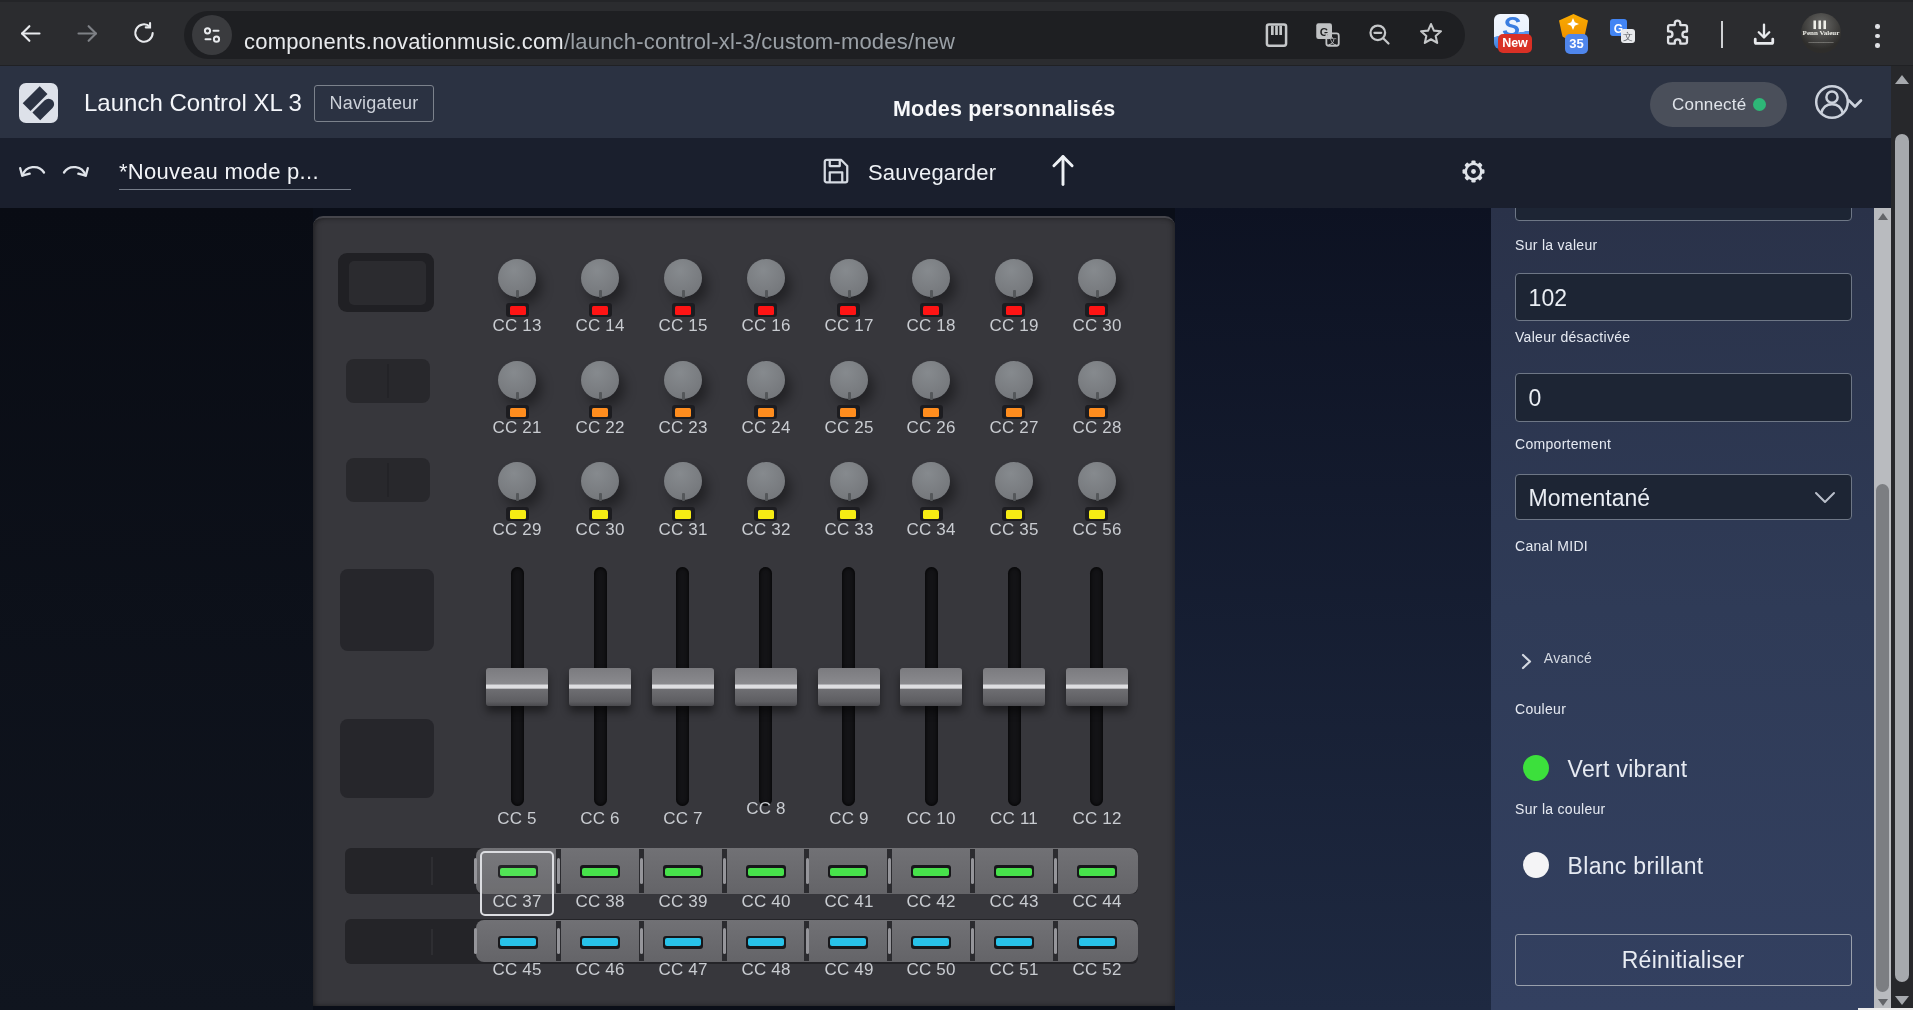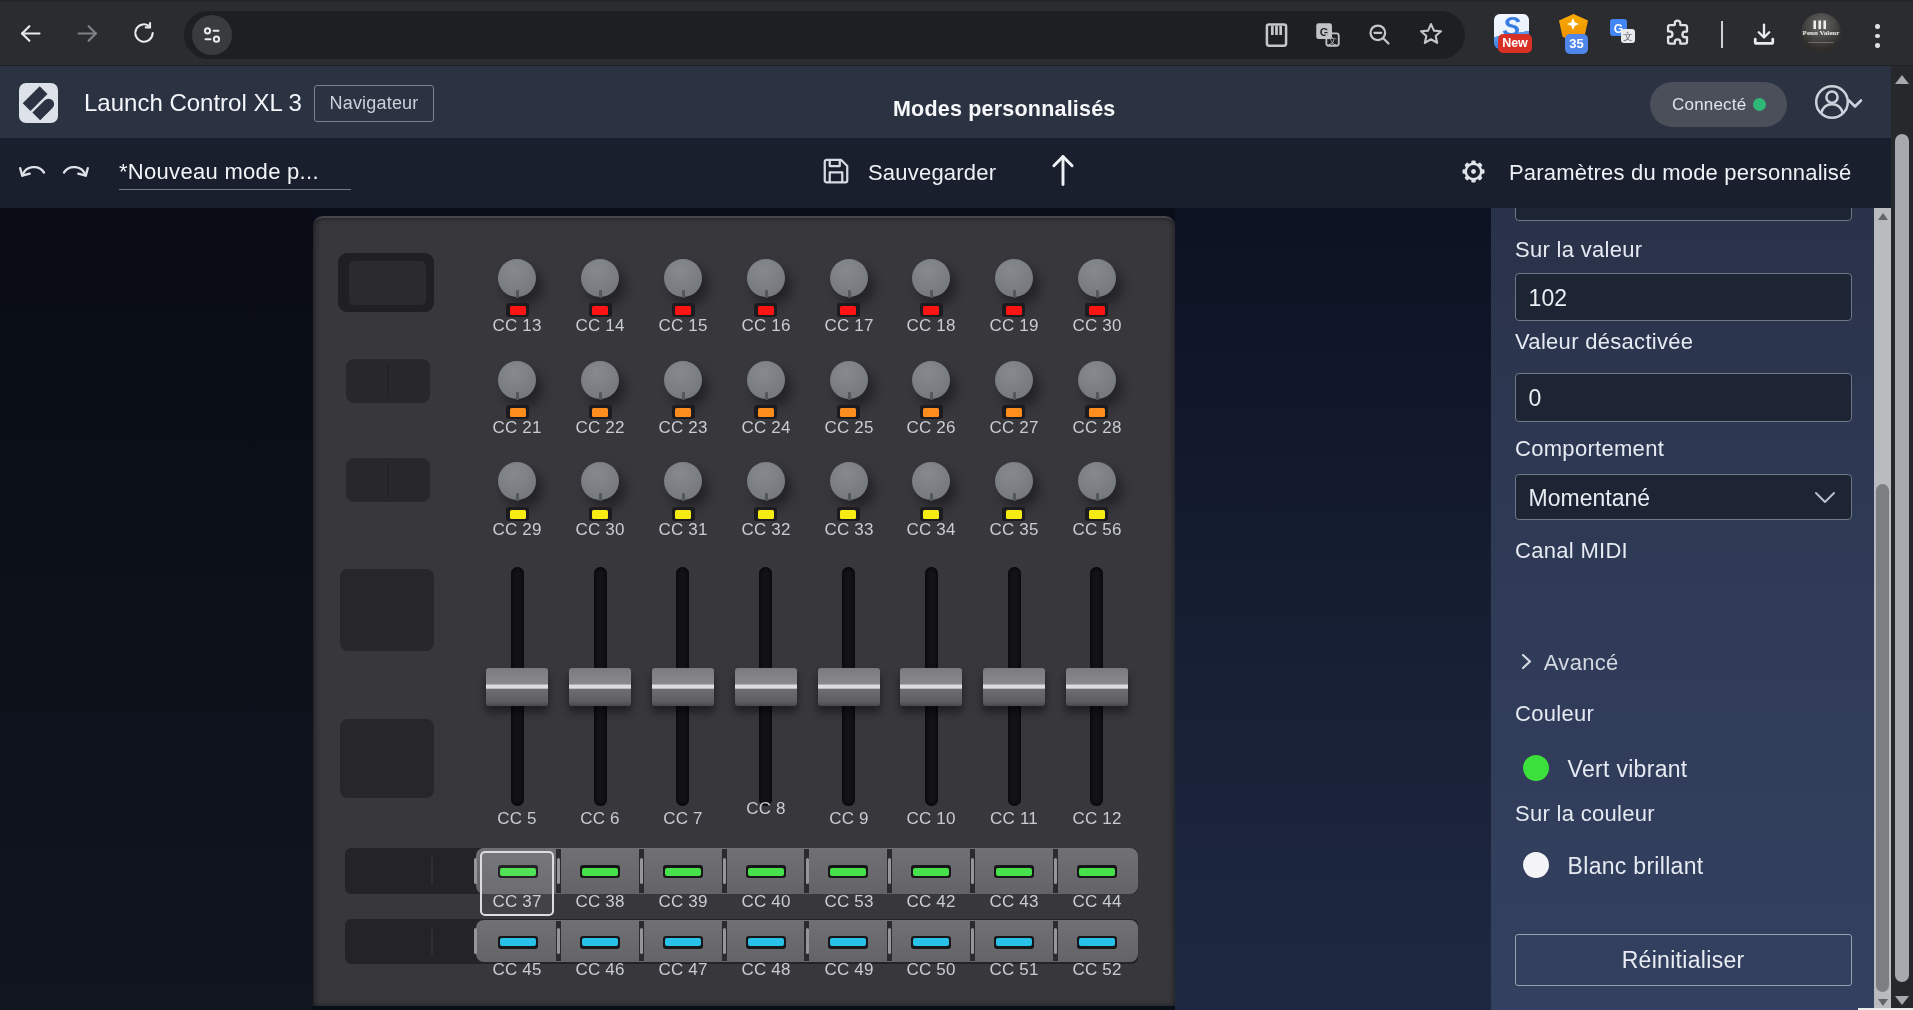--- a/index.html
+++ b/index.html
@@ -46,21 +46,21 @@
 .fcap{position:absolute;top:460px;width:62px;height:38px;border-radius:3px;background:linear-gradient(#7b7b7f 0%,#8a8a8e 42%,#dedee1 45%,#dedee1 53%,#6e6e72 56%,#5e5e62 88%,#4a4a4e 100%);box-shadow:0 6px 9px rgba(0,0,0,.45)}
 .bband{position:absolute;left:345px;width:793px;background:#242428;border-radius:6px}
 .strip{position:absolute;left:476px;width:662px;background:linear-gradient(#717175,#646468);border-radius:8px}
 .bgap{position:absolute;width:5px;background:#2b2b2f}
 .ridge{position:absolute;width:3px;height:26px;background:#95959a;border-radius:2px}
 .bledslot{position:absolute;width:40px;height:13px;background:#17171a;border-radius:3px}
 .bled{position:absolute;width:36px;height:8px;border-radius:2px}
 #selbox{position:absolute;left:480px;top:643px;width:74px;height:65px;border:2px solid #dcdde1;border-radius:5px;background:rgba(255,255,255,0.06)}
 
 #sidebar{position:absolute;left:1491px;top:0;width:383px;height:802px;background:linear-gradient(#2a3249,#2f3b57 50%,#334060 100%);overflow:hidden}
-.sblabel{position:absolute;left:24px;font-size:22px;color:#e6eaf2;letter-spacing:0.3px}
+.sblabel{position:absolute;left:24px;font-size:14px;color:#e6eaf2;letter-spacing:0.3px}
 .sbinput{position:absolute;left:23.6px;width:337px;background:#1d2534;border:1.5px solid #6e7786;border-radius:4px;color:#e9edf3;font-size:23px}
 .sbinput span{position:absolute;left:13px}
 .selchev{position:absolute;right:15px;line-height:0}
 #resetbtn{position:absolute;left:23.6px;top:726px;width:337px;height:52px;border:1.5px solid #99a0ac;border-radius:3px;font-size:23px;color:#e9edf3;text-align:center;line-height:50px;letter-spacing:0.3px}
 .cdot{position:absolute;left:31.5px;width:26px;height:26px;border-radius:50%}
 .cdotlab{position:absolute;left:76.6px;font-size:23px;color:#e6eaf2;letter-spacing:0.3px}
 
 #sbin{position:absolute;left:1874px;top:0;width:17px;height:802px;background:#b9bbbf}
 #sbin .thumb{position:absolute;left:2px;top:276px;width:13px;height:508px;background:#7c7e82;border-radius:7px}
 #sbin .tri-up{position:absolute;left:3.5px;top:5px;width:0;height:0;border-left:5px solid transparent;border-right:5px solid transparent;border-bottom:7px solid #636569}
@@ -90,20 +90,21 @@
         </svg></div>
 <div id="pill"></div>
 <div id="tunecirc">
         <svg width="22" height="22" viewBox="0 0 22 22" fill="none" stroke="#e8eaed" stroke-width="2" stroke-linecap="round">
           <circle cx="6.5" cy="6.8" r="2.6"></circle>
           <path d="M12.5 6.8h5"></path>
           <path d="M4.5 15.2h5"></path>
           <circle cx="15.5" cy="15.2" r="2.6"></circle>
         </svg>
       </div>
+<div id="url">components.novationmusic.com<span>/launch-control-xl-3/custom-modes/new</span></div>
 <div class="cicon" style="left:1264px;top:19px"><svg width="25" height="28" viewBox="0 0 24 26">
           <rect x="2.8" y="2.8" width="18.4" height="20.4" rx="2" fill="none" stroke="#c5c7c9" stroke-width="2.4"></rect>
           <path d="M8 4v9M12 4v9M16 4v9" stroke="#c5c7c9" stroke-width="2.6"></path>
         </svg></div>
 <div class="cicon" style="left:1314px"><svg width="27" height="27" viewBox="0 0 24 24">
           <rect x="2" y="2" width="14" height="14" rx="2" fill="#c0c2c4"></rect>
           <text x="9" y="13" font-size="10" font-family="Liberation Sans" fill="#1e1f20" text-anchor="middle" font-weight="bold">G</text>
           <rect x="11" y="11" width="11" height="11" rx="2" fill="none" stroke="#c0c2c4" stroke-width="1.6"></rect>
           <text x="16.5" y="20" font-size="8" font-family="Liberation Sans" fill="#c0c2c4" text-anchor="middle">文</text>
         </svg></div>
@@ -194,21 +195,20 @@
           <rect x="10.2" y="2.9" width="3.6" height="3" rx="1" transform="rotate(45 12 12)"></rect>
           <rect x="10.2" y="2.9" width="3.6" height="3" rx="1" transform="rotate(90 12 12)"></rect>
           <rect x="10.2" y="2.9" width="3.6" height="3" rx="1" transform="rotate(135 12 12)"></rect>
           <rect x="10.2" y="2.9" width="3.6" height="3" rx="1" transform="rotate(180 12 12)"></rect>
           <rect x="10.2" y="2.9" width="3.6" height="3" rx="1" transform="rotate(225 12 12)"></rect>
           <rect x="10.2" y="2.9" width="3.6" height="3" rx="1" transform="rotate(270 12 12)"></rect>
           <rect x="10.2" y="2.9" width="3.6" height="3" rx="1" transform="rotate(315 12 12)"></rect>
           <circle cx="12" cy="12" r="2"></circle>
         </g>
       </svg></div>
-<div class="ttext" style="left:1509px">Paramètres du mode personnalisé</div>
 <div id="content">
 <div id="bgleft"></div>
       <div id="bggap"></div>
 <div id="panel"></div>
 <div id="pc">
 <div class="screen" style="left:338px;top:45px;width:96px;height:59px;background:#202024;border-radius:9px"></div>
 <div class="screen" style="left:349px;top:53px;width:77px;height:44px;background:#2b2b2f;border-radius:5px"></div>
 <div class="screen" style="left:346px;top:151px;width:84px;height:44px;background:#28282c;border-radius:8px"></div>
 <div class="abs" style="left:387px;top:156px;width:1.5px;height:34px;background:#232327"></div>
 <div class="screen" style="left:346px;top:250px;width:84px;height:44px;background:#28282c;border-radius:8px"></div>
@@ -438,21 +438,21 @@
 <div class="bled" style="left:665px;top:730px;background:#28c2e9"></div>
 <div class="cclab" style="left:642px;top:752px">CC 47</div>
 <div class="bledslot" style="left:746px;top:657px"></div>
 <div class="bled" style="left:748px;top:659.5px;background:#47e24b"></div>
 <div class="cclab" style="left:725px;top:684px">CC 40</div>
 <div class="bledslot" style="left:746px;top:727.5px"></div>
 <div class="bled" style="left:748px;top:730px;background:#28c2e9"></div>
 <div class="cclab" style="left:725px;top:752px">CC 48</div>
 <div class="bledslot" style="left:828px;top:657px"></div>
 <div class="bled" style="left:830px;top:659.5px;background:#47e24b"></div>
-<div class="cclab" style="left:808px;top:684px">CC 53</div>
+<div class="cclab" style="left:808px;top:684px">CC 41</div>
 <div class="bledslot" style="left:828px;top:727.5px"></div>
 <div class="bled" style="left:830px;top:730px;background:#28c2e9"></div>
 <div class="cclab" style="left:808px;top:752px">CC 49</div>
 <div class="bledslot" style="left:911px;top:657px"></div>
 <div class="bled" style="left:913px;top:659.5px;background:#47e24b"></div>
 <div class="cclab" style="left:890px;top:684px">CC 42</div>
 <div class="bledslot" style="left:911px;top:727.5px"></div>
 <div class="bled" style="left:913px;top:730px;background:#28c2e9"></div>
 <div class="cclab" style="left:890px;top:752px">CC 50</div>
 <div class="bledslot" style="left:994px;top:657px"></div>

